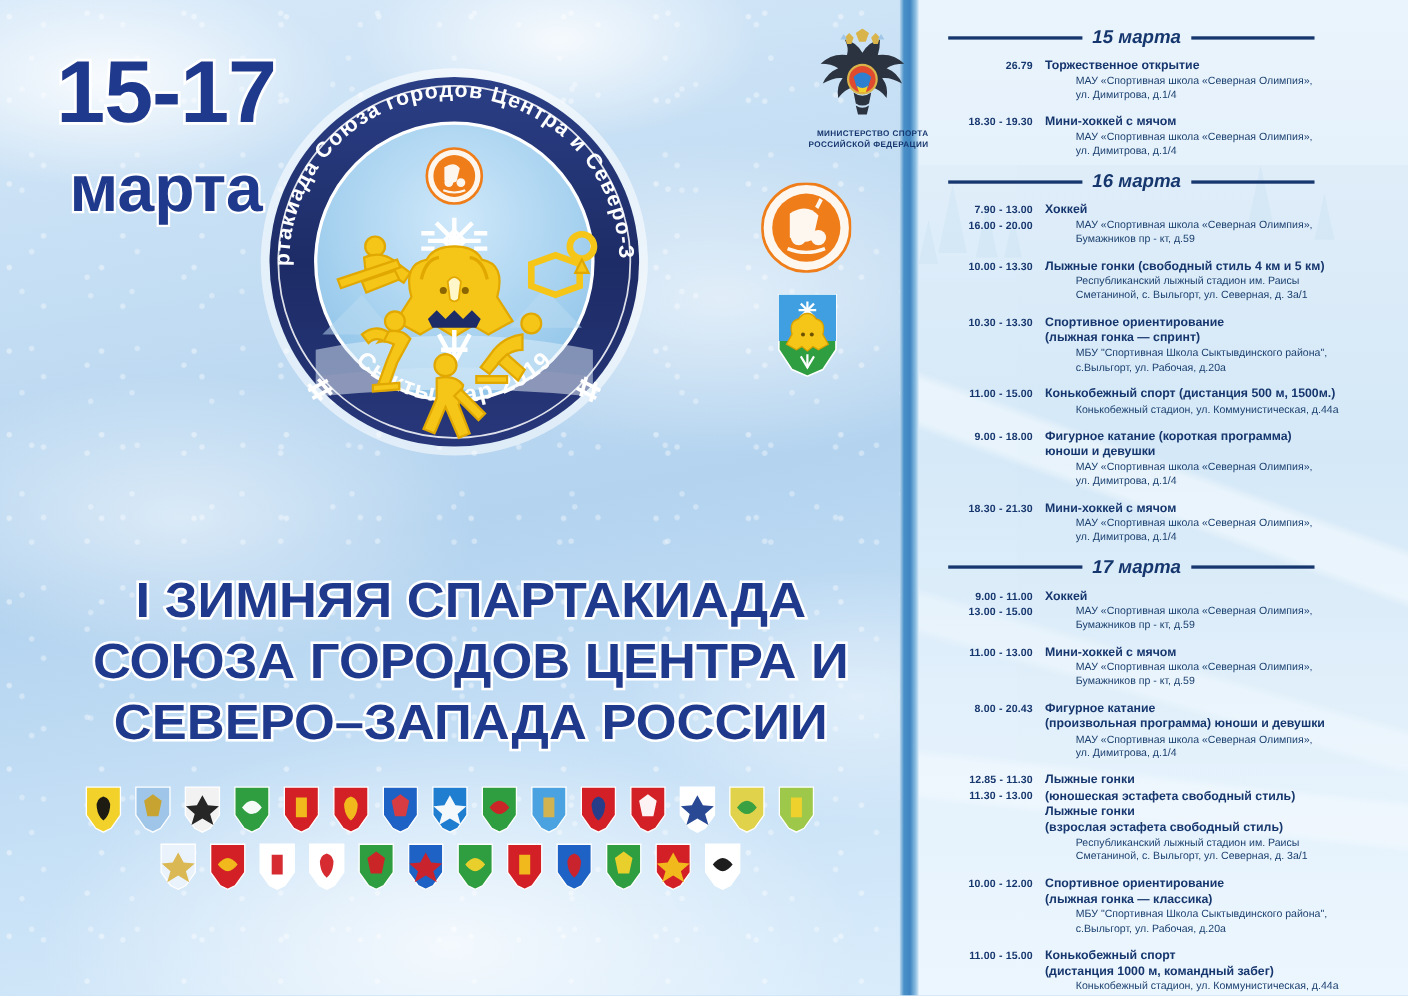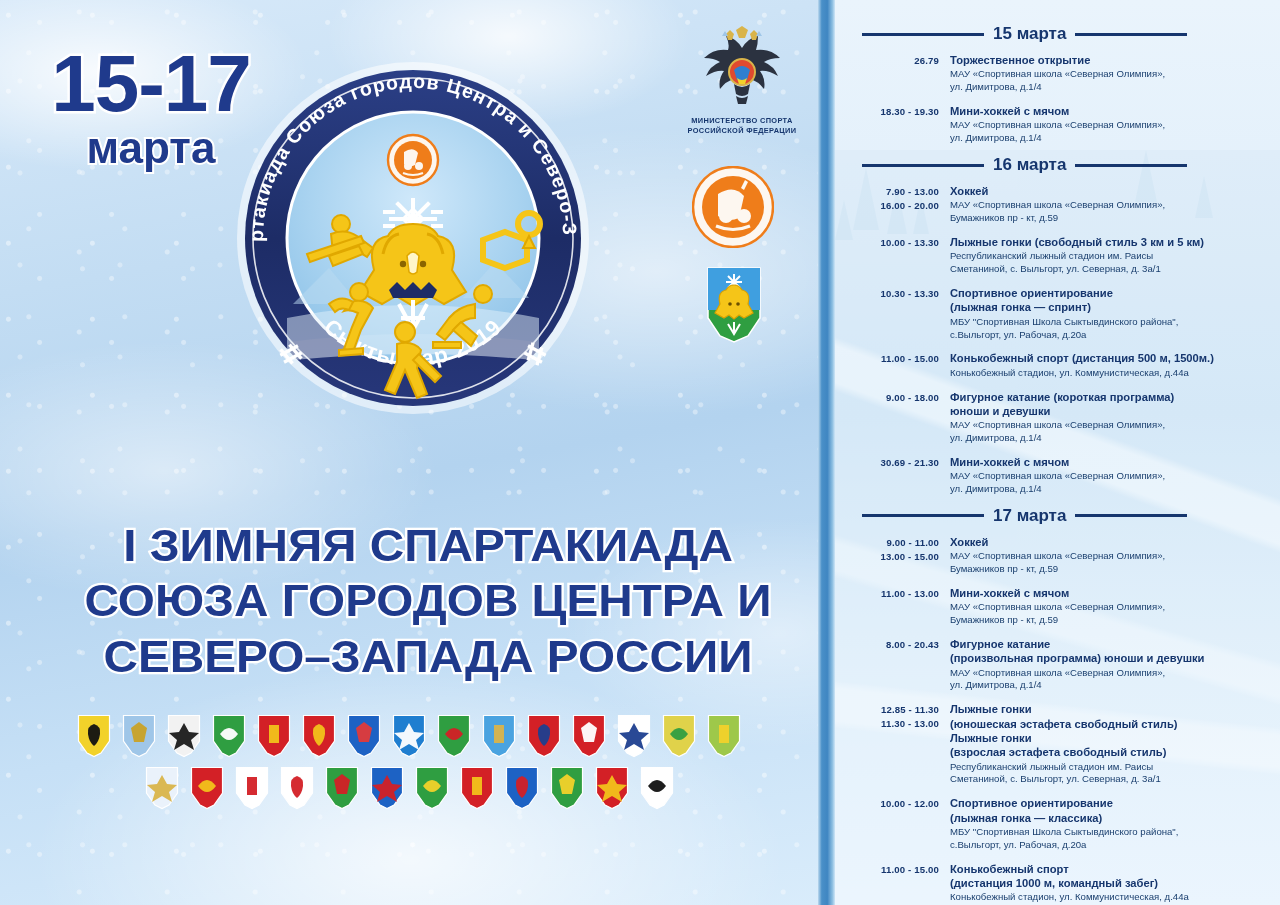--- a/index.html
+++ b/index.html
@@ -66,30 +66,30 @@
   }
 
   
   .date-badge { position:absolute; left:36px; top:46px; width:230px; text-align:center; }
   .date-badge .d-range{
     font-size:80px; font-weight:bold; line-height:.95; letter-spacing:-1px;
     color:#1f3a8c;
     -webkit-text-stroke:5px #ffffff; paint-order:stroke fill;
   }
   .date-badge .d-month{
-    font-size:44px; font-weight:bold; line-height:1; margin-top:4px;
+    font-size:60px; font-weight:bold; line-height:1; margin-top:20px;
     color:#1f3a8c;
     -webkit-text-stroke:4px #ffffff; paint-order:stroke fill;
   }
 
   
   .emblem { position:absolute; left:233px; top:42px; width:360px; height:385px; }
 
   
-  .ministry { position:absolute; left:672px; top:26px; width:140px; text-align:center; }
+  .ministry { position:absolute; left:704px; top:26px; width:140px; text-align:right; }
   .ministry .mtext{
     margin-top:2px; font-size:7.4px; font-weight:bold; color:#16366e;
     letter-spacing:.35px; line-height:1.35;
   }
   .union-logo { position:absolute; left:692px; top:166px; width:82px; height:82px; }
   .city-arms  { position:absolute; left:706px; top:266px; width:56px; height:78px; }
 
   
   .title { position:absolute; left:48px; top:472px; width:760px; text-align:center;margin-top:46px; }
   .title .line{
@@ -107,36 +107,36 @@
   
   .schedule { position:absolute; left:862px; top:18px; width:412px; }
   .day-head{
     display:flex; align-items:center; gap:9px;
     margin:6px 0 9px 0;
   }
   .day-head .rule{ height:3px; background:#16366e; }
   .day-head .rule.l{ width:122px; }
   .day-head .rule.r{ width:112px; }
   .day-head .dh-label{
-    font-size:17px; font-weight:bold; color:#16366e; white-space:nowrap;
+    font-size:17px; font-weight:bold; color:#16366e; white-space:nowrap;font-style:italic;
   }
   .ev { display:flex; margin-bottom:10px; }
   .ev .times{ width:88px; flex:0 0 88px; text-align:right; padding-right:11px; padding-top:1px; }
   .ev .times span{
     display:block; font-size:9.6px; font-weight:bold; color:#16366e; line-height:1.45;
     letter-spacing:.15px;
   }
   .ev .body{ flex:1; }
   .ev .ev-title{
     font-size:11.2px; font-weight:bold; color:#16366e; line-height:1.28;
   }
   .ev .ev-venue{
     font-size:9.6px; color:#1a3f6e; line-height:1.34; margin-top:1px;
   }
-  .ev .ev-venue span{ display:block; }
+  .ev .ev-venue span{ display:block;margin-left:28px; }
 </style>
 </head>
 <body>
 
 <div id="poster">
 
   <div class="bg-left"></div>
 
   <div class="bg-right">
     <div class="scene">
@@ -517,21 +517,21 @@
             <span>МАУ «Спортивная школа «Северная Олимпия»,</span>
             <span>Бумажников пр - кт, д.59</span>
           </div>
         </div>
       </div>
       <div class="ev">
         <div class="times">
           <span>10.00 - 13.30</span>
         </div>
         <div class="body">
-          <div class="ev-title">Лыжные гонки (свободный стиль 3 км и 5 км)</div>
+          <div class="ev-title">Лыжные гонки (свободный стиль 4 км и 5 км)</div>
           <div class="ev-venue">
             <span>Республиканский лыжный стадион им. Раисы</span>
             <span>Сметаниной, с. Выльгорт, ул. Северная, д. 3а/1</span>
           </div>
         </div>
       </div>
       <div class="ev">
         <div class="times">
           <span>10.30 - 13.30</span>
         </div>
@@ -561,21 +561,21 @@
         <div class="body">
           <div class="ev-title">Фигурное катание (короткая программа)<br>юноши и девушки</div>
           <div class="ev-venue">
             <span>МАУ «Спортивная школа «Северная Олимпия»,</span>
             <span>ул. Димитрова, д.1/4</span>
           </div>
         </div>
       </div>
       <div class="ev">
         <div class="times">
-          <span>30.69 - 21.30</span>
+          <span>18.30 - 21.30</span>
         </div>
         <div class="body">
           <div class="ev-title">Мини-хоккей с мячом</div>
           <div class="ev-venue">
             <span>МАУ «Спортивная школа «Северная Олимпия»,</span>
             <span>ул. Димитрова, д.1/4</span>
           </div>
         </div>
       </div>
       <div class="day-head">

